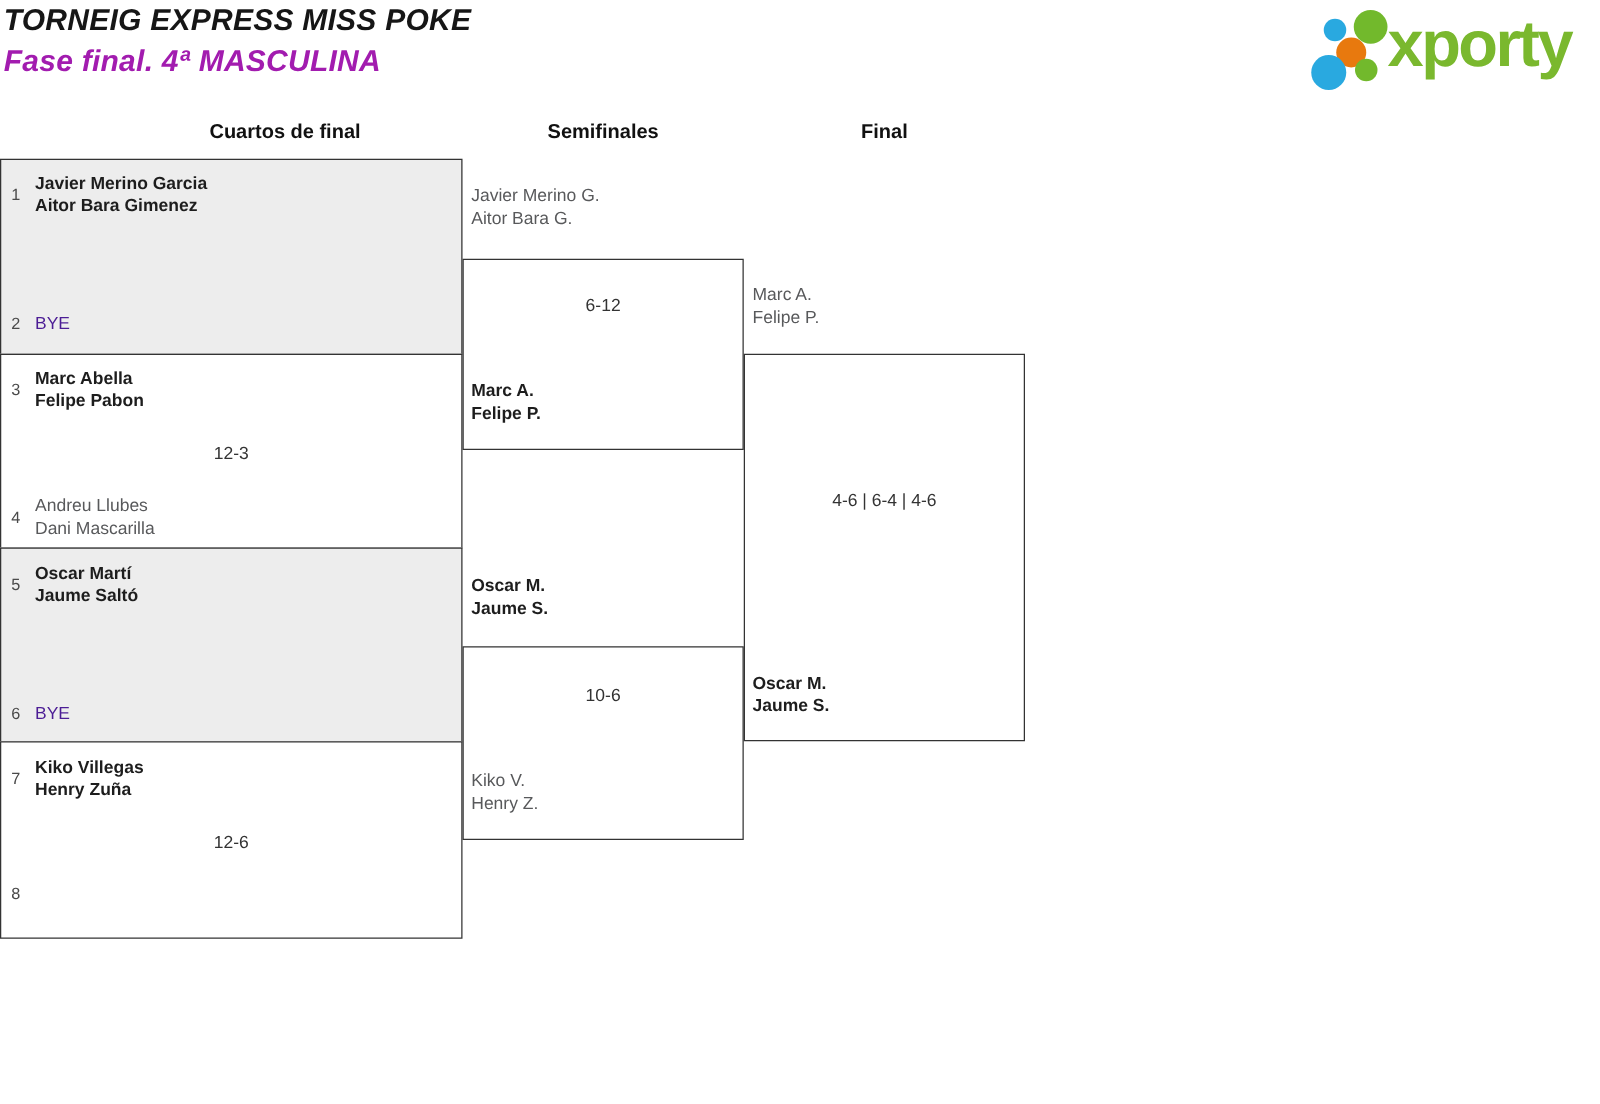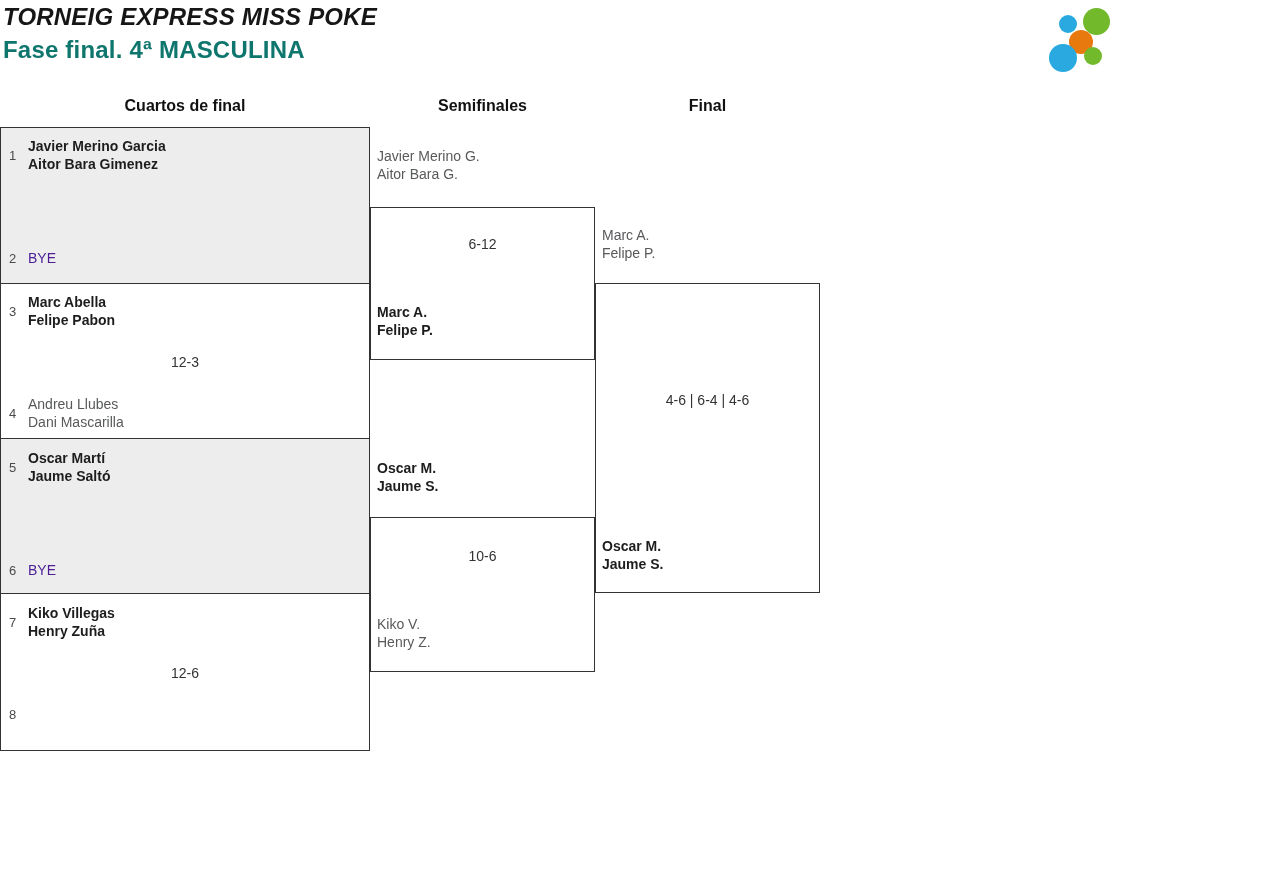--- a/index.html
+++ b/index.html
@@ -4,21 +4,21 @@
 <style>
   html,body{margin:0;padding:0;}
   body{
     width:1280px;height:883px;position:relative;overflow:hidden;
     background:#ffffff;font-family:"Liberation Sans",sans-serif;
     -webkit-font-smoothing:antialiased;
   }
   .abs{position:absolute;}
   
   .page-title{left:3px;top:3px;font-size:24px;font-weight:bold;color:#161616;letter-spacing:.2px;font-style:italic;}
-  .page-subtitle{left:3px;top:36px;font-size:24px;font-weight:bold;color:#0f766e;letter-spacing:.2px;}
+  .page-subtitle{left:3px;top:36px;font-size:24px;font-weight:bold;color:#a21caf;letter-spacing:.2px;font-style:italic;}
   
   .logo{left:1045px;top:0;width:235px;height:75px;}
   .dot{position:absolute;border-radius:50%;}
   .wordmark{position:absolute;left:65px;top:6px;font-size:52px;font-weight:bold;letter-spacing:-2px;}
   
   .round-label{top:97px;height:20px;font-size:16px;font-weight:bold;color:#111;text-align:center;}
   
   .block{left:0;width:370px;border:1px solid #333;box-sizing:border-box;}
   .block.gray{background:#ededed;}
   .block.white{background:#ffffff;}
@@ -38,23 +38,24 @@
 
 <div class="abs page-title">TORNEIG EXPRESS MISS POKE</div>
 <div class="abs page-subtitle">Fase final. 4ª MASCULINA</div>
 
 <div class="abs logo">
   <span class="dot" style="left:14px;top:15px;width:18px;height:18px;background:#29a9e0;"></span>
   <span class="dot" style="left:38px;top:8px;width:27px;height:27px;background:#72b92c;"></span>
   <span class="dot" style="left:24px;top:30px;width:24px;height:24px;background:#e8790e;"></span>
   <span class="dot" style="left:4px;top:44px;width:28px;height:28px;background:#29a9e0;"></span>
   <span class="dot" style="left:39px;top:47px;width:18px;height:18px;background:#72b92c;"></span>
+  <span class="wordmark" style="color:#7ab82e;">xporty</span>
 </div>
 
-<div class="abs round-label" style="left:0;width:370px;">Cuartos de final</div>
+<div class="abs round-label" style="left:0;width:370px;padding-left:43px;">Cuartos de final</div>
 <div class="abs round-label" style="left:370px;width:225px;">Semifinales</div>
 <div class="abs round-label" style="left:595px;width:225px;">Final</div>
 
 <div class="abs block gray" style="top:127px;height:157px;">
   <div class="prow" style="top:9px;">
     <span class="seed">1</span>
     <span class="names winner">Javier Merino Garcia
 Aitor Bara Gimenez</span>
   </div>
   <div class="prow" style="top:121px;">

